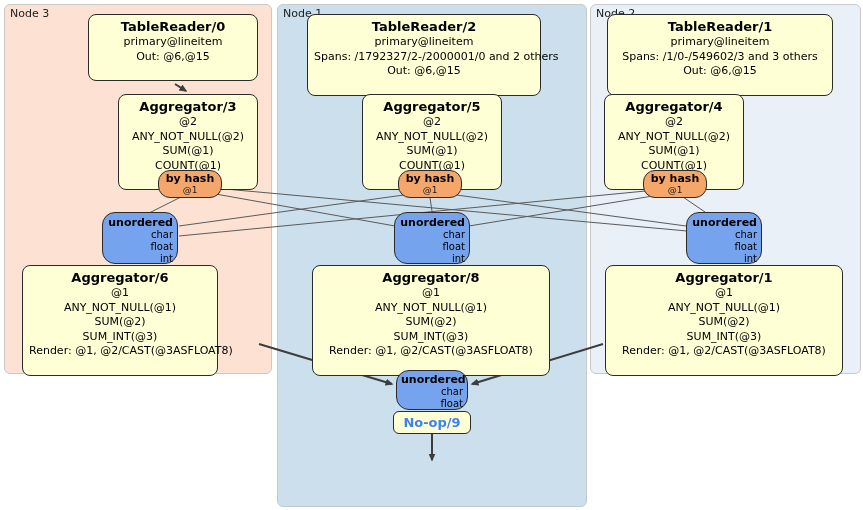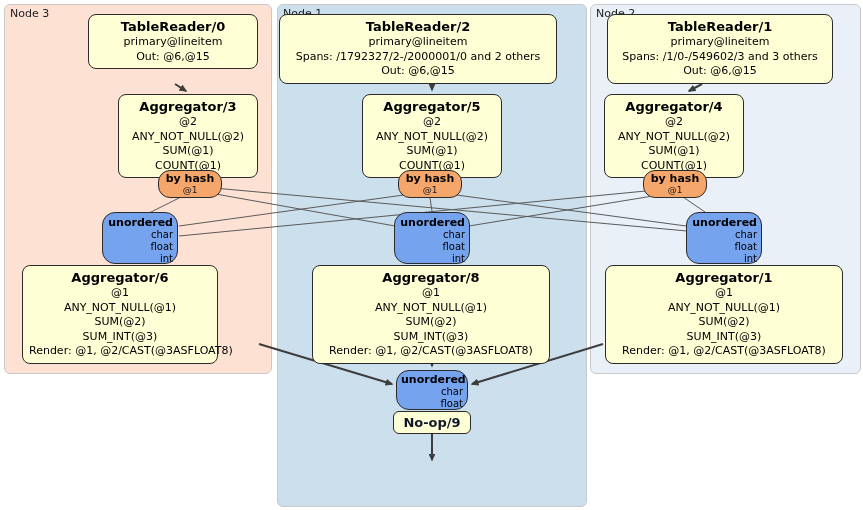--- a/index.html
+++ b/index.html
@@ -7,33 +7,33 @@
   #stage{position:relative;width:863px;height:510px;overflow:hidden;background:#ffffff;}
   .region{position:absolute;border:1px solid #c9c9c9;border-radius:6px;z-index:0;}
   .region-3{left:4px;top:4px;width:266px;height:368px;background:var(--node3-bg);}
   .region-1{left:277px;top:4px;width:308px;height:501px;background:var(--node1-bg);}
   .region-2{left:590px;top:4px;width:269px;height:368px;background:var(--node2-bg);}
   .node-label{position:absolute;font-size:11px;color:#222;z-index:2;}
   svg.edges{position:absolute;left:0;top:0;z-index:1;}
   .thin{stroke:var(--edge-thin);stroke-width:1;}
   .thick{stroke:var(--edge-thick);stroke-width:2;}
   .pbox{position:absolute;background:var(--proc-fill);border:1.4px solid #2b2b2b;border-radius:8px;
-        text-align:center;padding:3px 6px 4px 6px;z-index:2;box-sizing:border-box;}
+        text-align:center;padding:3px 6px 16px 6px;z-index:2;box-sizing:border-box;}
   .pbox .title{font-size:13px;font-weight:bold;color:#000;line-height:17px;}
   .pbox .line{font-size:11px;color:#000;line-height:14.5px;white-space:nowrap;}
   .router{position:absolute;background:var(--router-fill);border:1.4px solid #2b2b2b;border-radius:12px;
         text-align:center;padding:1px 4px;z-index:3;box-sizing:border-box;}
   .router .title{font-size:11px;font-weight:bold;line-height:13px;color:#000;}
   .router .sub{font-size:9px;line-height:11px;color:#1a1a1a;}
   .sync{position:absolute;background:var(--sync-fill);border:1.4px solid #2b2b2b;border-radius:13px;
         text-align:right;padding:3px 4px;z-index:3;box-sizing:border-box;}
   .sync .title{font-size:11px;font-weight:bold;line-height:13px;color:#000;}
   .sync .line{font-size:10px;line-height:12px;color:#000;}
   .miniBox{position:absolute;background:var(--proc-fill);border:1.4px solid #2b2b2b;border-radius:6px;
-        text-align:center;z-index:3;box-sizing:border-box;font-size:13px;font-weight:bold;color:#0f172a;
+        text-align:center;z-index:3;box-sizing:border-box;font-size:13px;font-weight:bold;color:#3b82f6;
         display:flex;align-items:center;justify-content:center;}
 </style>
 </head>
 <body>
 
 <div id="stage">
 
   <div class="region region-3"></div>
   <div class="region region-1"></div>
   <div class="region region-2"></div>
@@ -94,21 +94,21 @@
   </div>
   <div class="pbox" style="left:22px;top:265px;width:196px;">
     <div class="title">Aggregator/6</div>
     <div class="line">@1</div>
     <div class="line">ANY_NOT_NULL(@1)</div>
     <div class="line">SUM(@2)</div>
     <div class="line">SUM_INT(@3)</div>
     <div class="line">Render: @1, @2/CAST(@3ASFLOAT8)</div>
   </div>
 
-  <div class="pbox" style="left:279px;top:14px;width:278px;">
+  <div class="pbox" style="left:307px;top:14px;width:234px;">
     <div class="title">TableReader/2</div>
     <div class="line">primary@lineitem</div>
     <div class="line">Spans: /1792327/2-/2000001/0 and 2 others</div>
     <div class="line">Out: @6,@15</div>
   </div>
   <div class="pbox" style="left:362px;top:94px;width:140px;">
     <div class="title">Aggregator/5</div>
     <div class="line">@2</div>
     <div class="line">ANY_NOT_NULL(@2)</div>
     <div class="line">SUM(@1)</div>

